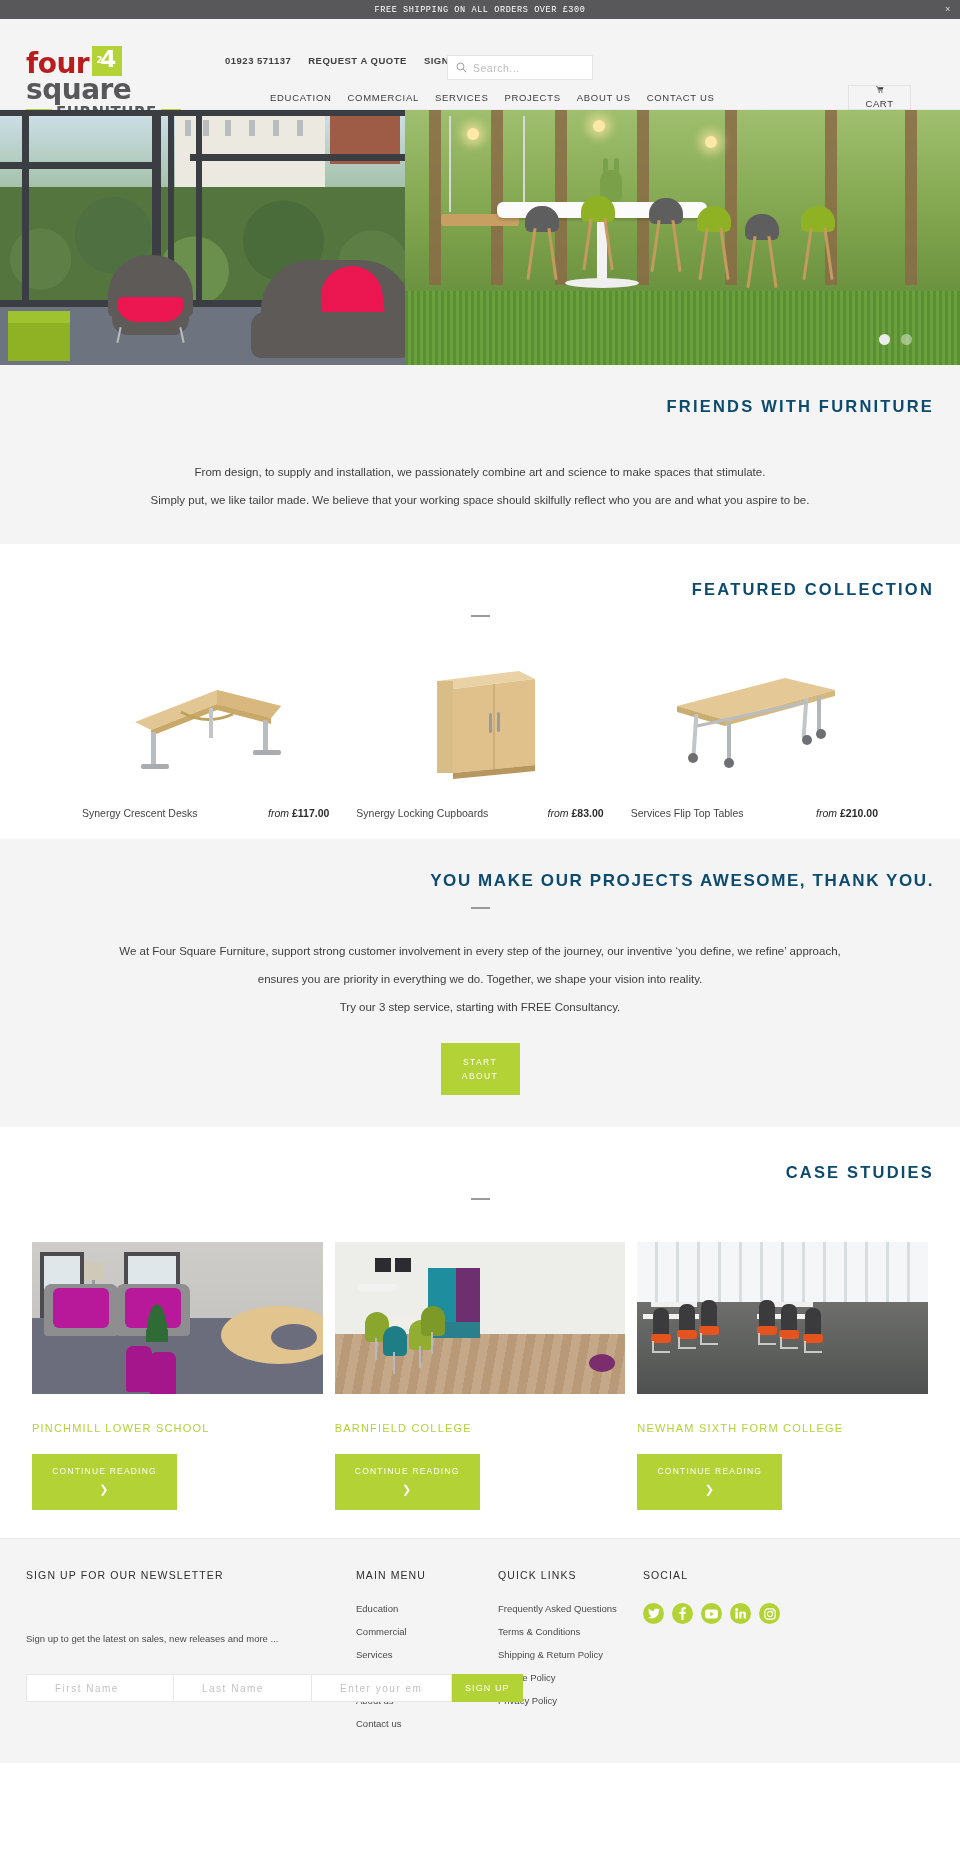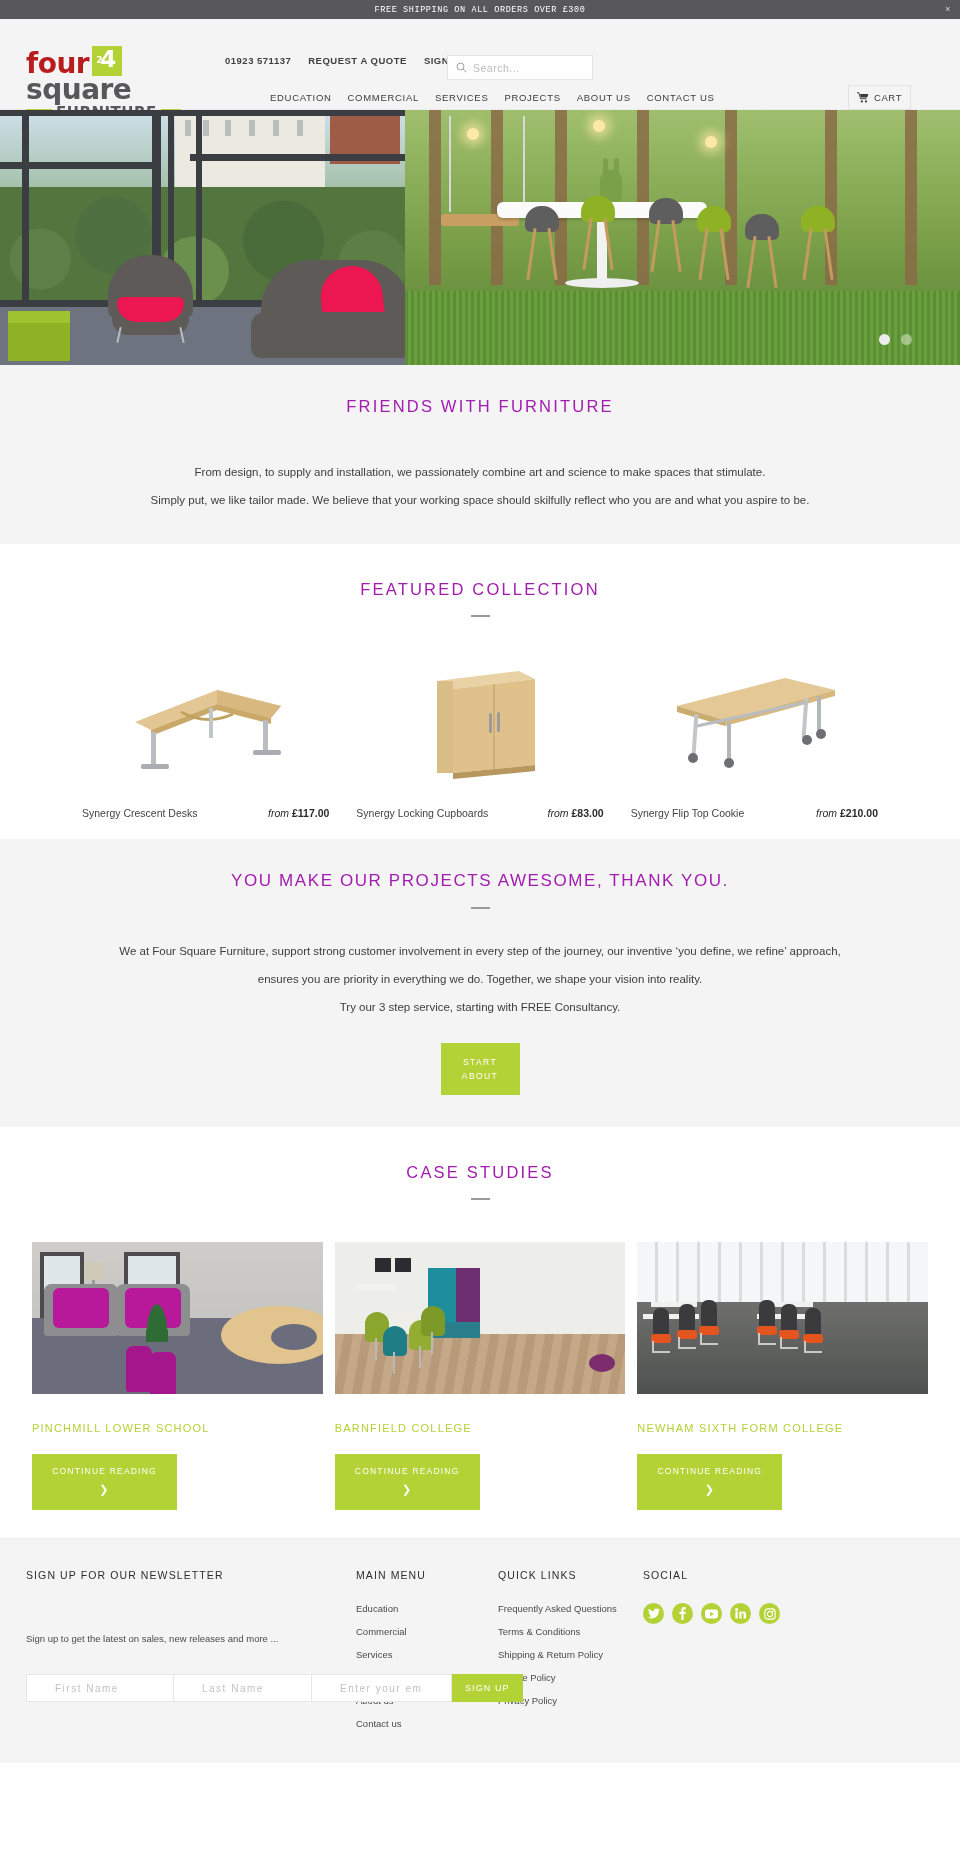--- a/index.html
+++ b/index.html
@@ -153,20 +153,21 @@
     position: absolute;
     right: 49px; top: 66px;
     width: 63px; height: 25px;
     background: #f4f4f4;
     border: 1px solid #e2e2e2;
     display: flex;
     align-items: center;
     justify-content: center;
     gap: 5px;
     cursor: pointer;
+    flex-direction: column;
   }
   .cart-icon { width: 12px; height: 11px; }
   .cart-label { font-size: 9.5px; letter-spacing: .6px; color: #3b3b3b; }
 
   
   .hero {
     position: relative;
     height: 255px;
     overflow: hidden;
     display: flex;
@@ -230,25 +231,25 @@
   .dot { width: 11px; height: 11px; border-radius: 50%; cursor: pointer; }
   .dot.active { background: #ececec; }
   .dot.idle { background: #ffffff; opacity: .42; }
 
   
   .section { width: 960px; padding: 0 26px; }
   .section.grey { background: #f4f4f4; }
   .section.white { background: #ffffff; }
 
   .sec-title {
-    text-align: center;
+    text-align: right;
     font-size: 16.5px;
     letter-spacing: 2.2px;
-    color: #a21caf;
-    font-weight: normal;
+    color: #0c4a6e;
+    font-weight: bold;
   }
   .rule {
     width: 19px; height: 2px;
     background: #9a9a9a;
     margin: 16px auto 0;
   }
   .body-text {
     text-align: center;
     font-size: 11.5px;
     line-height: 28px;
@@ -670,21 +671,21 @@
           <rect x="60" y="58" width="4" height="38" fill="#b4b7ba"></rect>
           <rect x="150" y="32" width="4" height="36" fill="#b4b7ba"></rect>
           <line x1="30" y1="62" x2="140" y2="38" stroke="#b9bcc0" stroke-width="3"></line>
           <circle cx="26" cy="94" r="5" fill="#6d6f72"></circle>
           <circle cx="62" cy="99" r="5" fill="#6d6f72"></circle>
           <circle cx="140" cy="76" r="5" fill="#6d6f72"></circle>
           <circle cx="154" cy="70" r="5" fill="#6d6f72"></circle>
         </svg>
       </div>
       <div class="prod-foot">
-        <span class="prod-name">Synergy Flip Top Cookie</span>
+        <span class="prod-name">Services Flip Top Tables</span>
         <span class="prod-price"><em>from</em> <b>£210.00</b></span>
       </div>
     </div>
 
   </div>
 </div>
 
 <div class="section grey projects">
   <h2 class="sec-title">YOU MAKE OUR PROJECTS AWESOME, THANK YOU.</h2>
   <div class="rule"></div>

